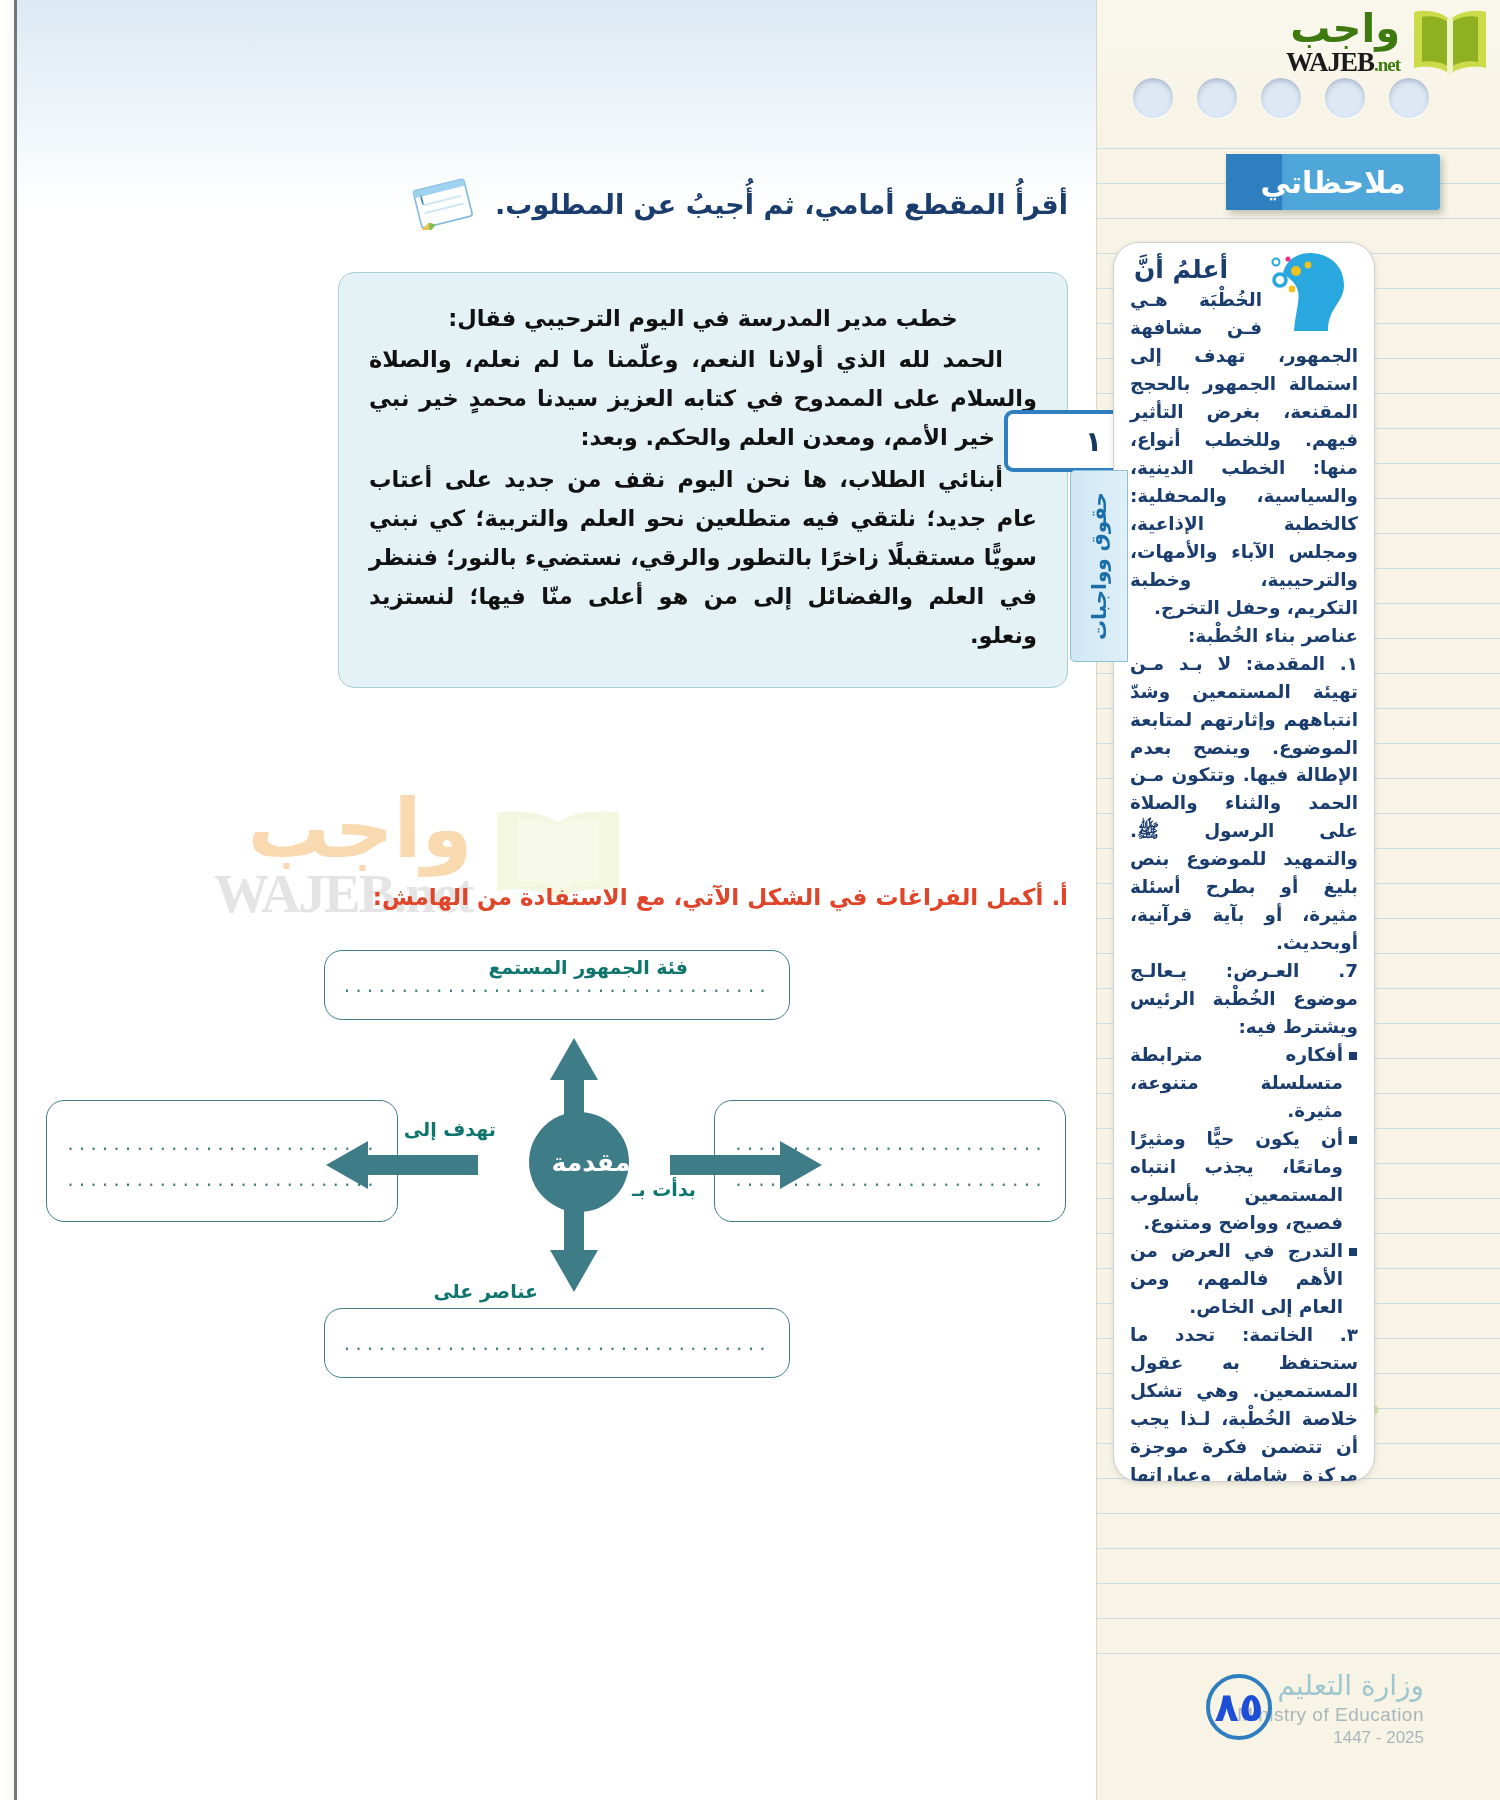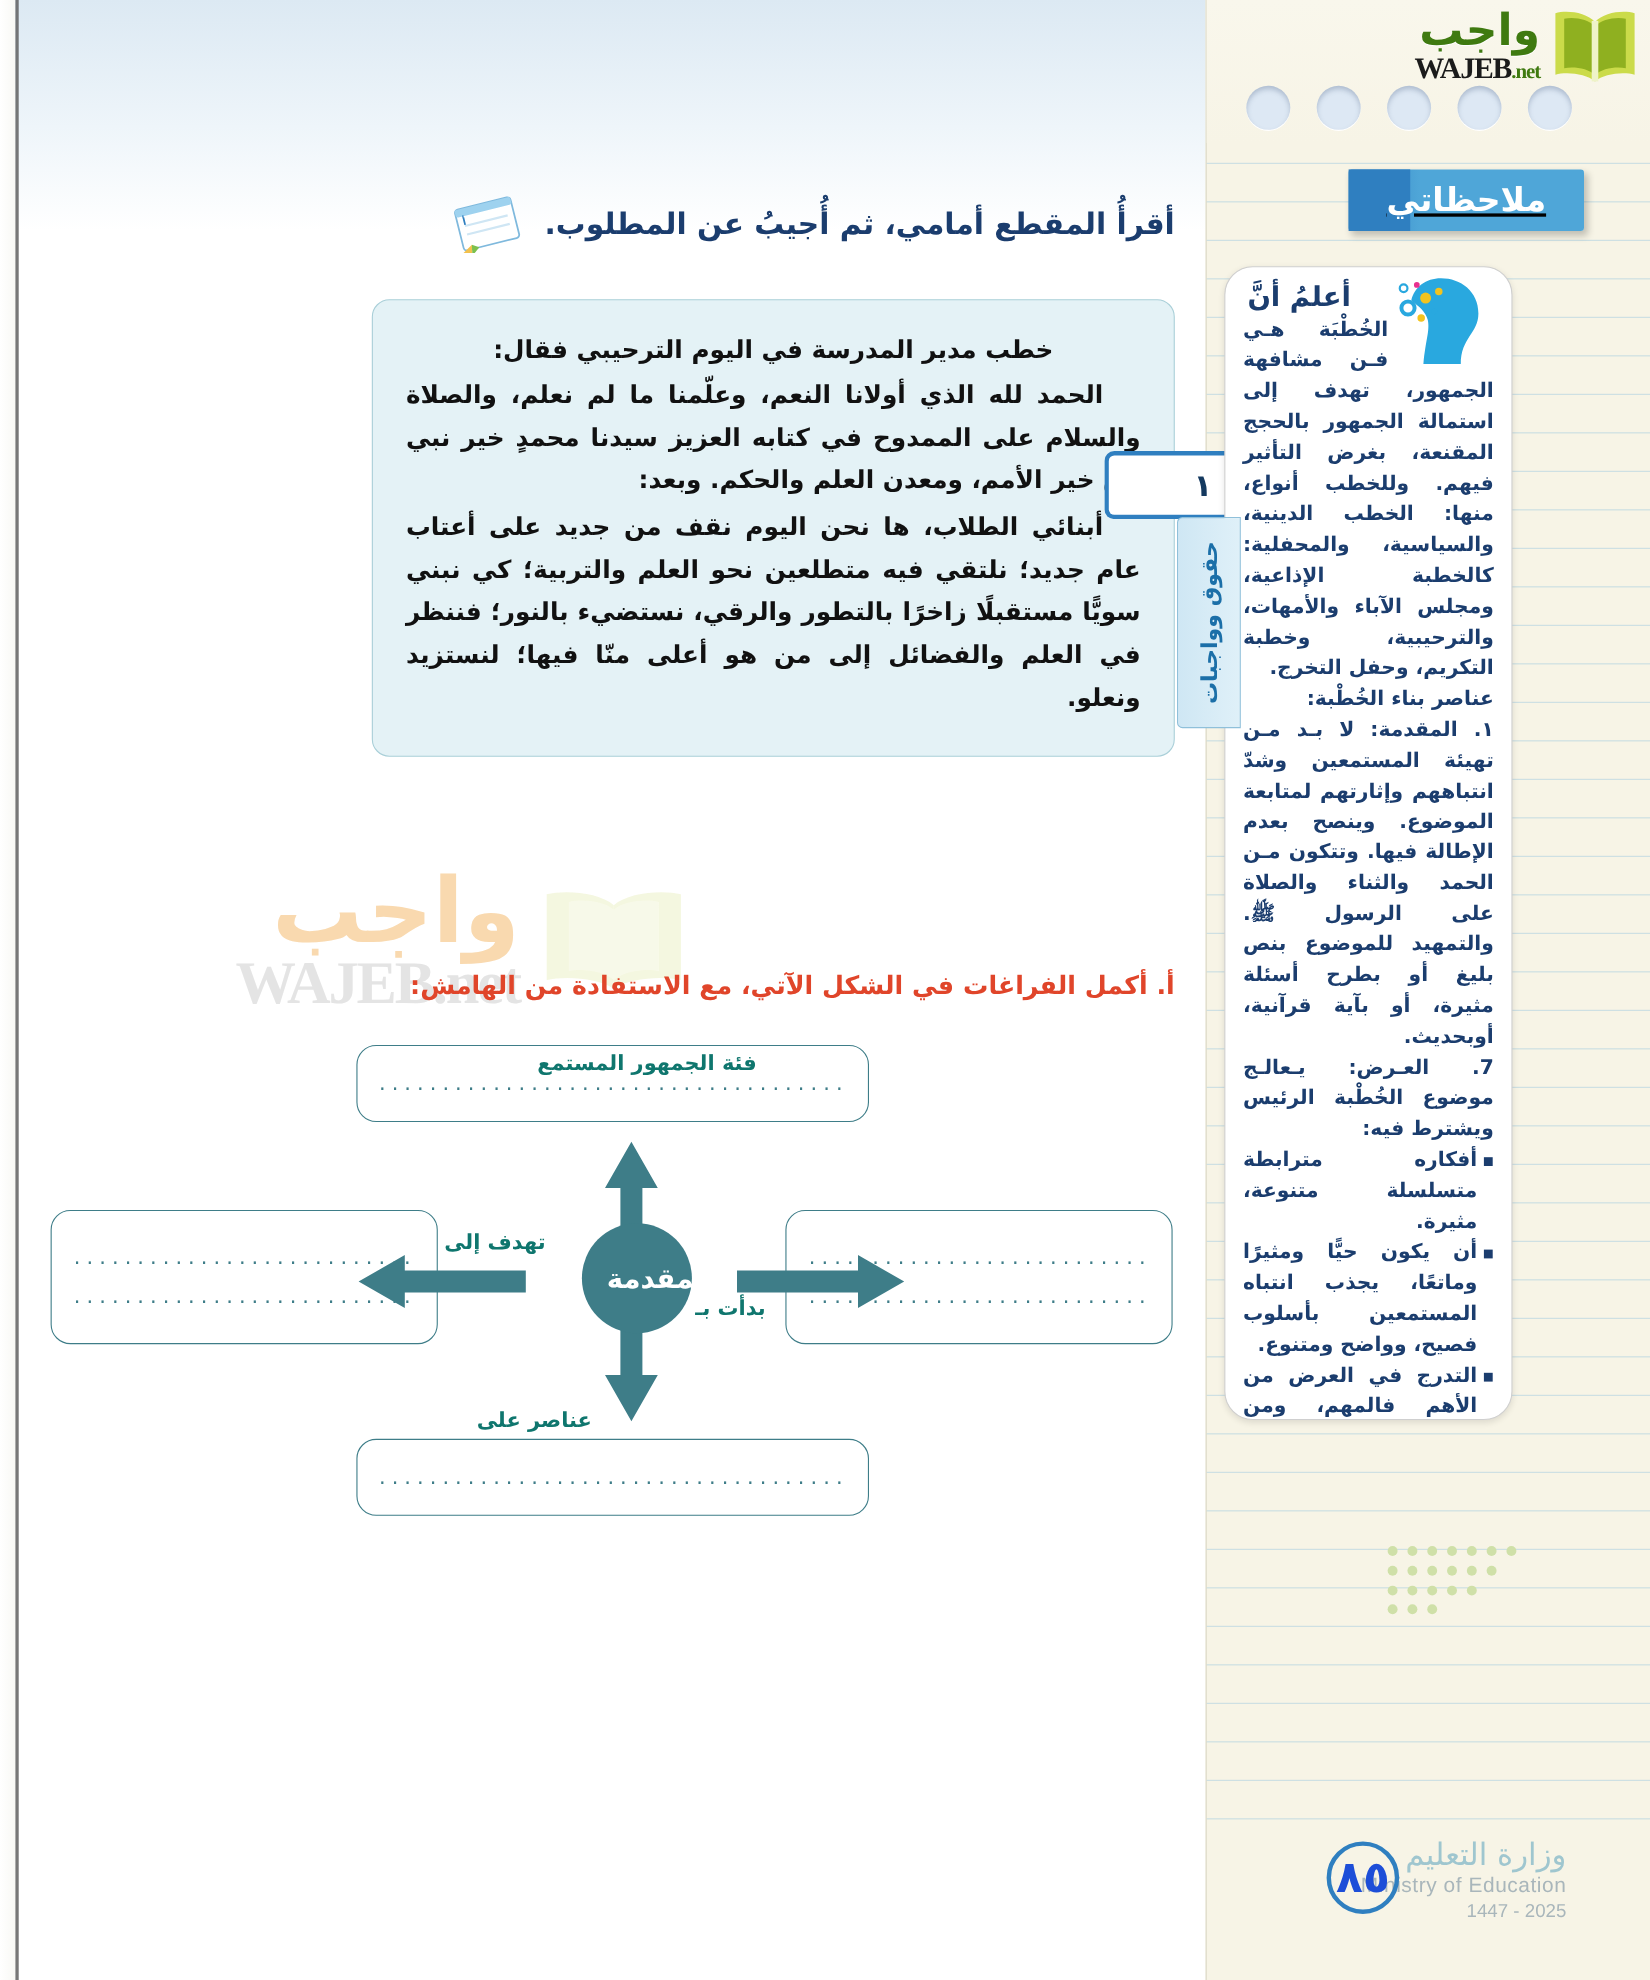--- a/index.html
+++ b/index.html
@@ -105,41 +105,40 @@
   
   .notes-tab {
     position: absolute;
     top: 154px; right: 60px;
     width: 214px; height: 56px;
     background: linear-gradient(to left, #4fa6d8 0%, #4fa6d8 70%, #2f7fc0 100%);
     border-radius: 3px;
     box-shadow: 3px 4px 7px rgba(0,0,0,.22);
     display: flex; align-items: center; justify-content: center;
     z-index: 20;
-    text-decoration: underline;
   }
   .notes-tab::after {
     content: "";
     position: absolute;
     top: 0; left: -0px;
     width: 56px; height: 100%;
     background: #2f7fc0;
   }
   .notes-tab span {
     position: relative; z-index: 2;
     color: #ffffff; font-size: 30px; font-weight: bold;
     letter-spacing: 2px;
   }
 
   
   .note-card {
     position: absolute;
     top: 242px; right: 125px;
     width: 262px;
-    height: 1049px;
+    height: 1240px;
     background: #ffffff;
     border: 1px solid #cfcfcf;
     border-radius: 26px;
     box-shadow: 0 2px 6px rgba(0,0,0,.10);
     z-index: 15;
     padding: 12px 16px 8px 16px;
     overflow: hidden;
   }
   .note-head {
     text-align: left;

